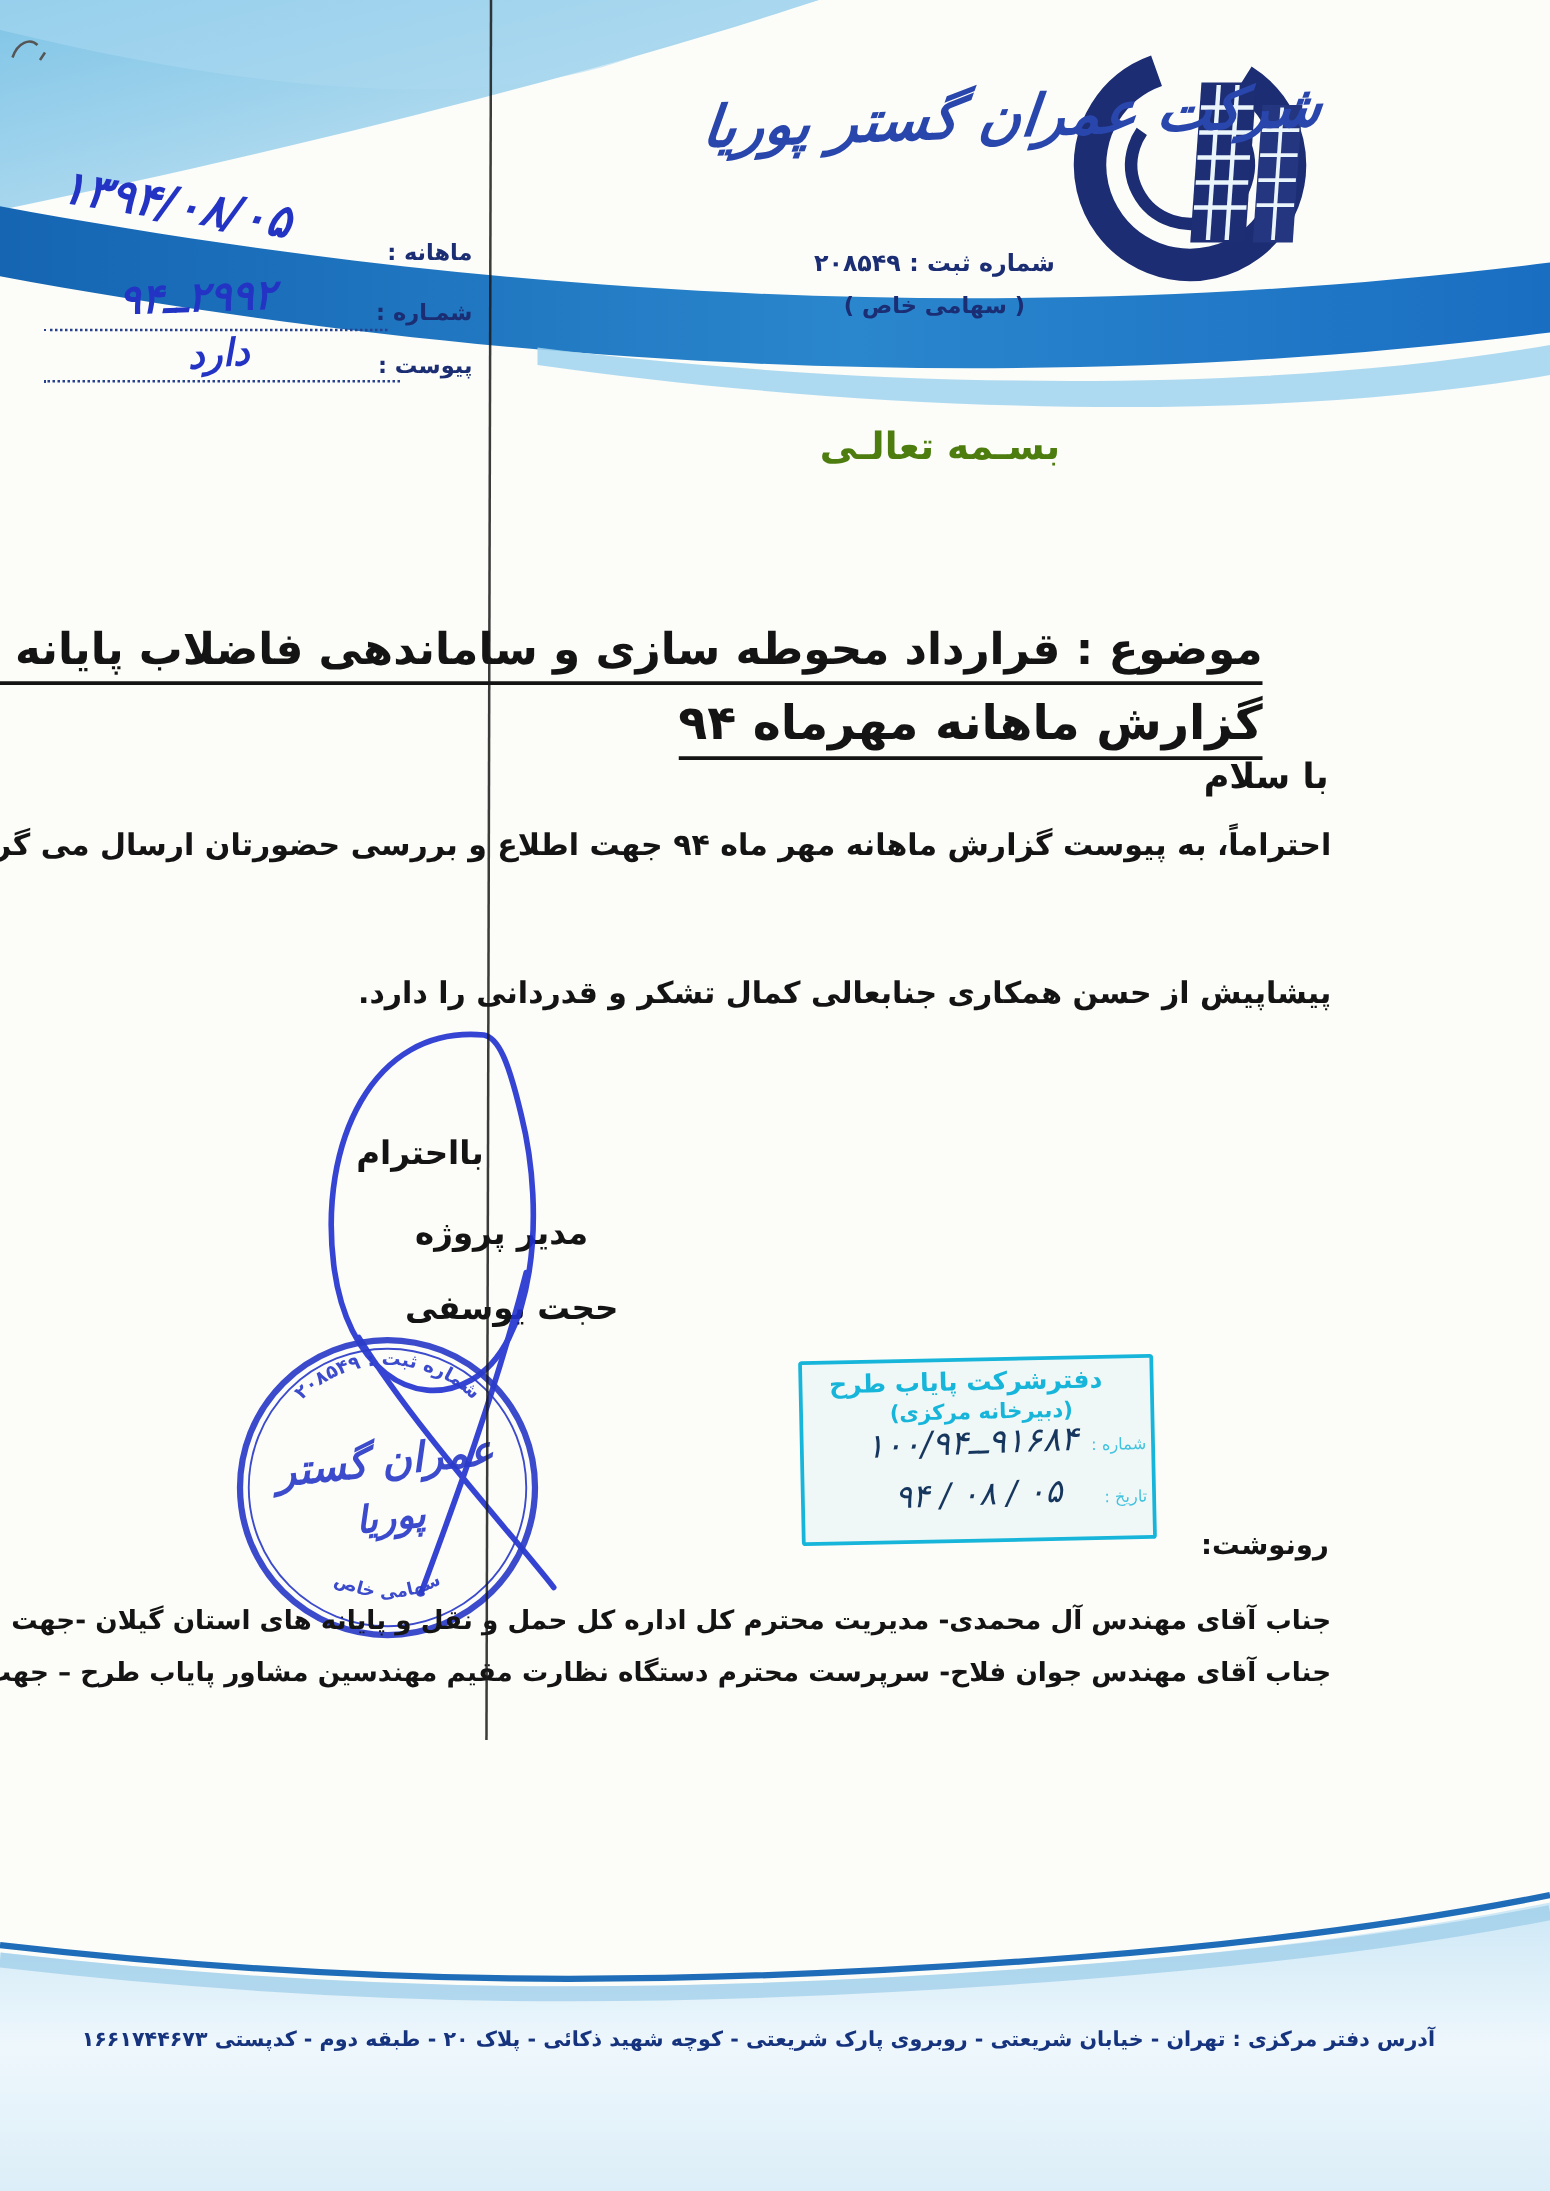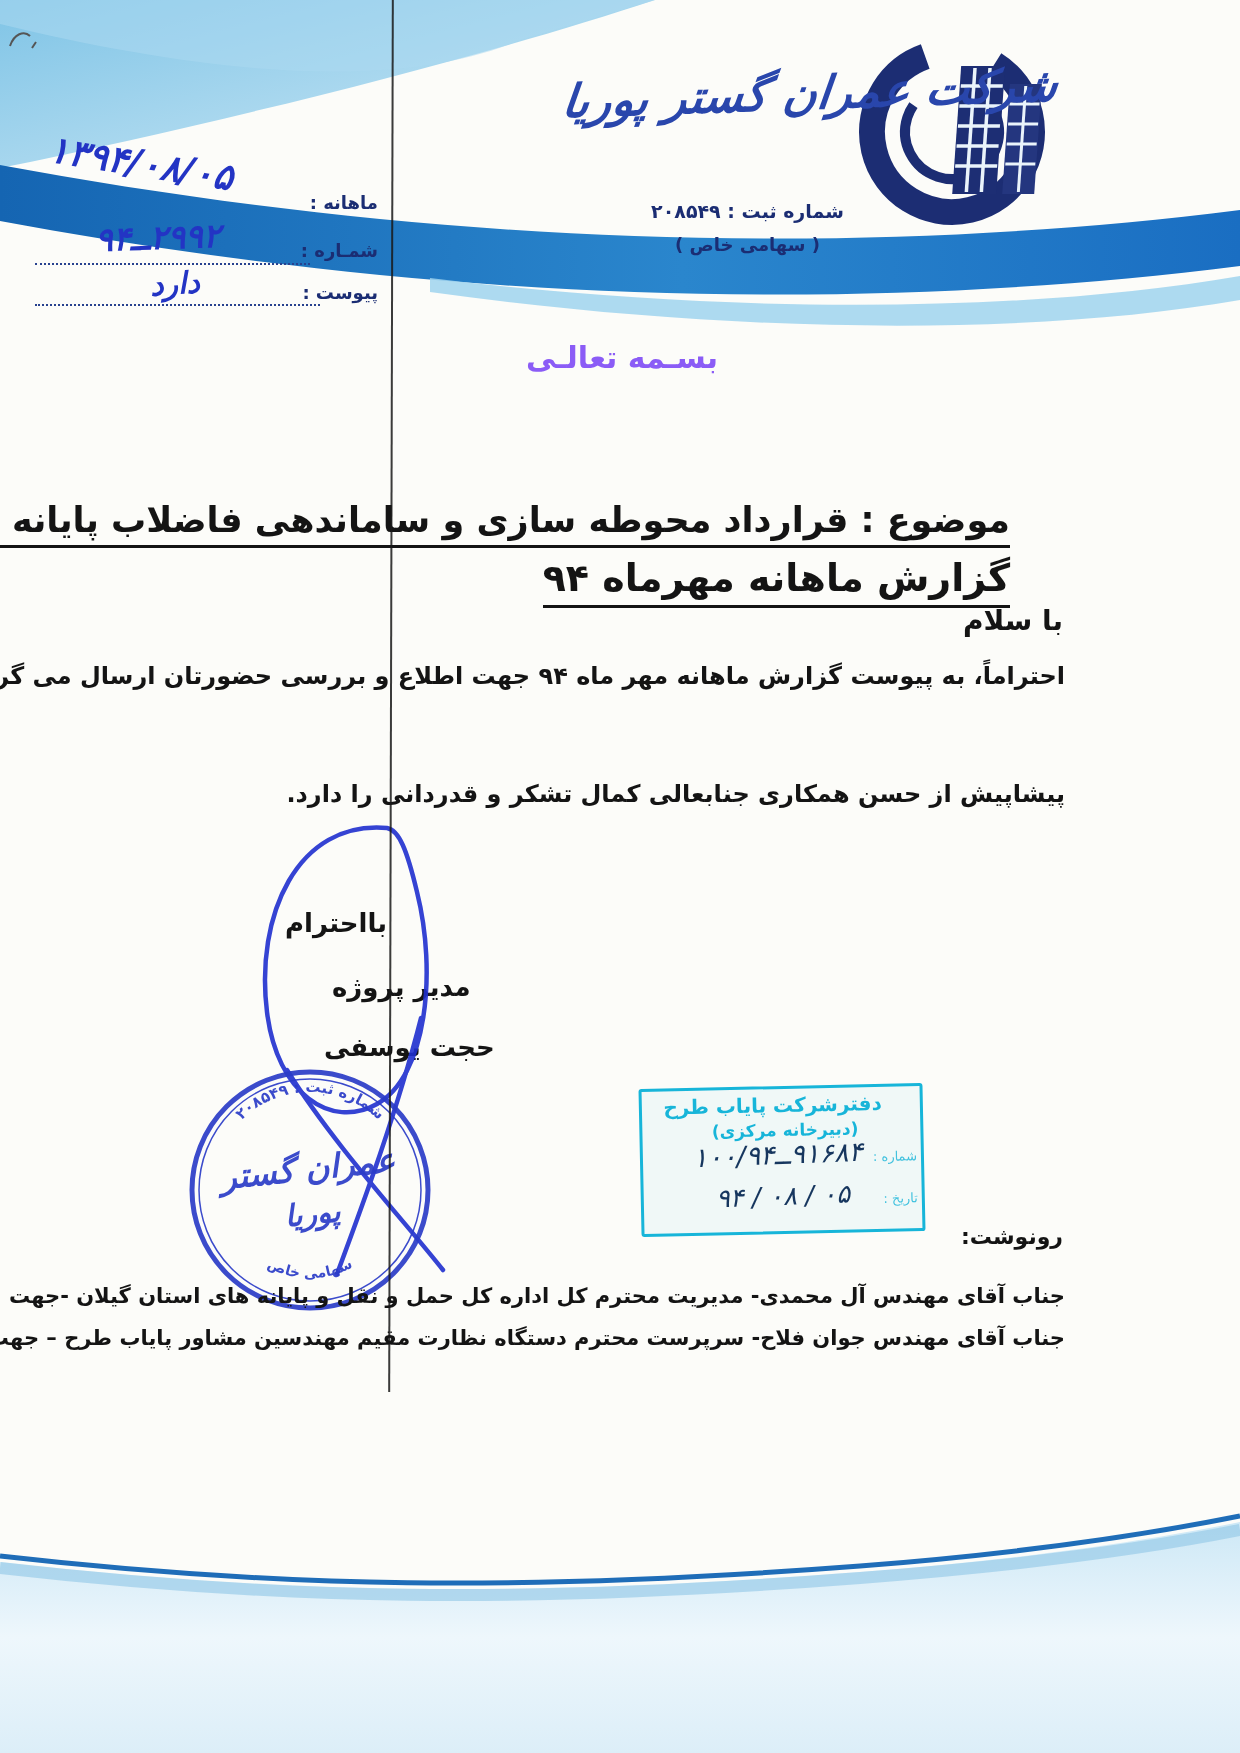--- a/index.html
+++ b/index.html
@@ -95,21 +95,21 @@
   <div class="abs hand ink" style="left:48px;top:142px;font-size:37px;font-weight:700;transform:rotate(9deg);">۱۳۹۴/۰۸/۰۵</div>
 
   <div class="abs navy label" style="right:862px;top:240px;">شمـاره :</div>
   <div class="abs dots" style="left:35px;top:262px;width:275px;"></div>
   <div class="abs hand ink" style="left:95px;top:218px;font-size:33px;font-weight:700;transform:rotate(-2deg);">۹۴ــ۲۹۹۲</div>
 
   <div class="abs navy label" style="right:862px;top:282px;">پیوست :</div>
   <div class="abs dots" style="left:35px;top:303px;width:285px;"></div>
   <div class="abs hand ink" style="left:150px;top:266px;font-size:30px;font-weight:700;transform:rotate(-4deg);direction:rtl;unicode-bidi:normal;">دارد</div>
 
-  <div class="abs bold" style="left:526px;top:340px;width:280px;text-align:left;font-size:30px;color:#8b5cf6;">بسـمه تعالـی</div>
+  <div class="abs bold" style="left:568px;top:340px;width:280px;text-align:right;font-size:30px;color:#4d7c0f;">بسـمه تعالـی</div>
 
 
   <div class="abs nowrap" style="right:230px;top:500px;">
     <span class="underl blk bold" style="font-size:35px;">موضوع : قرارداد محوطه سازی و ساماندهی فاضلاب پایانه بار آستارا</span>
   </div>
 
   <div class="abs nowrap" style="right:230px;top:556px;">
     <span class="underl blk bold" style="font-size:38px;">گزارش ماهانه مهرماه ۹۴</span>
   </div>
 
@@ -168,15 +168,16 @@
         <stop offset="0" stop-color="#cde8f6"></stop>
           <stop offset="0.5" stop-color="#eef7fc"></stop>
           <stop offset="1" stop-color="#dcEEf8"></stop>
       </linearGradient>
     </defs>
     <path d="M0,72 C280,104 520,108 860,82 C1040,68 1160,48 1240,32 L1240,263 L0,263 Z" fill="url(#gFoot)"></path>
     <path d="M0,78 C280,110 520,114 860,88 C1040,74 1160,56 1240,40" stroke="#8fc6e6" stroke-width="12" fill="none" opacity="0.6"></path>
     <path d="M0,66 C280,98 520,102 860,76 C1040,62 1160,42 1240,26" stroke="#1f6db8" stroke-width="5" fill="none"></path>
   </svg>
 
+  <div class="abs footer-text nowrap" style="right:92px;top:1622px;">آدرس دفتر مرکزی : تهران - خیابان شریعتی - روبروی پارک شریعتی - کوچه شهید ذکائی - پلاک ۲۰ - طبقه دوم - کدپستی ۱۶۶۱۷۴۴۶۷۳</div>
 
 
 </div>
 
 </body></html>

